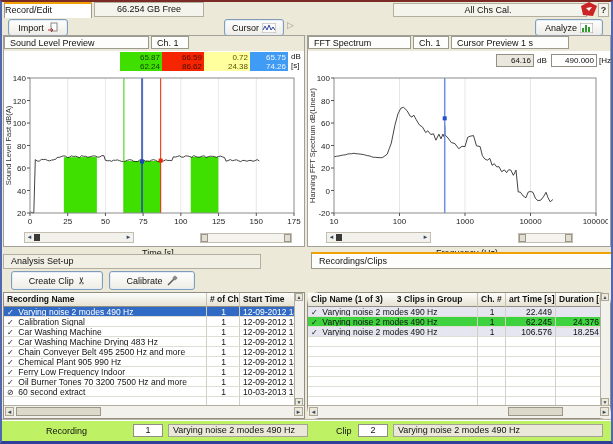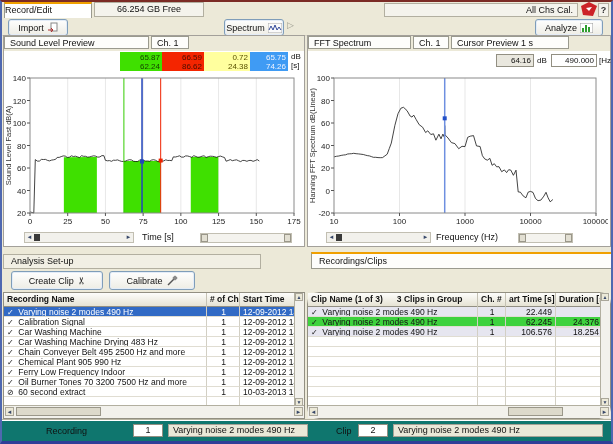--- a/index.html
+++ b/index.html
@@ -7,22 +7,22 @@
       background:#ece9d8;
       border-top:2px solid #7b2b25;border-left:2px solid #4f68b0;
       border-right:2px solid #4f68b0;border-bottom:3px solid #2f3f98;
       font-family:"Liberation Sans",sans-serif;font-size:9px;color:#111;overflow:hidden;}
   .abs{position:absolute;}
   
   .tab-rec{left:2px;top:0;width:86px;height:14px;background:#fff;border:1px solid #9a9a8e;
       border-top:2px solid #f0a000;border-bottom:none;line-height:12px;padding-left:0;}
   .free-box{left:92px;top:0;width:108px;height:13px;background:#f4f3ec;border:1px solid #b2afa0;
       text-align:center;line-height:13px;}
-  .allchs{right:33px;top:1px;width:188px;height:12px;background:#f4f3ec;border:1px solid #b2afa0;
-      text-align:right;line-height:12px;padding-right:4px;}
+  .allchs{right:24px;top:1px;width:188px;height:12px;background:#f4f3ec;border:1px solid #b2afa0;
+      text-align:center;line-height:12px;padding-right:4px;}
   .logo{right:13px;top:0;width:18px;height:15px;}
   .helpbtn{right:2px;top:1px;width:9px;height:12px;background:#f4f3ec;border:1px solid #b2afa0;
       text-align:center;line-height:12px;font-weight:bold;color:#333;}
   
   .toolrow{left:0;top:16px;width:609px;height:17px;background:#ece9d8;border-bottom:1px solid #d8d4c4;}
   .btn{position:absolute;background:linear-gradient(#fefefe,#eeede5);border:1px solid #7f9db9;
       border-radius:3px;box-shadow:inset 0 0 0 1px #e3ecf7;display:flex;align-items:center;
       justify-content:center;gap:3px;font-size:9px;color:#111;}
   .playarrow{left:285px;top:2px;width:10px;height:11px;color:#9a9a8e;font-size:9px;line-height:11px;}
   
@@ -40,21 +40,21 @@
       font-size:8px;line-height:11px;text-align:right;padding-right:2px;}
   .flab{position:absolute;top:5px;font-size:8px;}
   .chartsvg{position:absolute;left:0;top:36px;}
   
   .scrollrow{position:absolute;left:0;right:0;top:195px;height:14px;background:#fff;}
   .hsb{position:absolute;height:11px;background:#f2f1ec;border:1px solid #c2bfb2;box-sizing:border-box;}
   .hsb .ar{position:absolute;top:0;width:9px;height:9px;font-size:6px;line-height:9px;text-align:center;color:#38486a;}
   .hsb .th{position:absolute;top:1px;height:7px;background:#3a3a3a;}
   .zoomsb{position:absolute;height:10px;background:#f4f3ee;border:1px solid #c2bfb2;box-sizing:border-box;}
   .zoomsb .zt{position:absolute;top:0;width:7px;height:8px;background:#e2dfd2;border:1px solid #9a97 8a;border:1px solid #9a978a;box-sizing:border-box;}
-  .axlab{position:absolute;top:1px;font-size:9px;color:#111;}
+  .axlab{position:absolute;top:17px;font-size:9px;color:#111;}
   .logbtn{position:absolute;right:3px;top:0;width:30px;height:13px;margin-top:22px;}
   
   .btab{position:absolute;box-sizing:border-box;line-height:13px;padding-left:7px;}
   #btabL{left:1px;top:252px;width:258px;height:15px;background:#f1efe4;border:1px solid #b2afa0;}
   #btabR{left:309px;top:250px;width:304px;height:17px;background:#fdfdfb;border:1px solid #9a9a8e;
       border-top:2px solid #f0a000;line-height:14px;}
   .btnrow{left:1px;top:268px;width:300px;height:21px;background:#ece9d8;}
   
   .tbl{position:absolute;top:290px;background:#fff;border:1px solid #928f82;box-sizing:border-box;}
   #tleft{left:1px;width:302px;height:127px;}
@@ -73,21 +73,21 @@
   .num{text-align:right;padding-right:3px!important;}
   .ctr{text-align:center;}
   .vsb{position:absolute;right:0;top:0;width:9px;bottom:12px;background:#f2f1ec;border-left:1px solid #b2afa0;}
   .vsb .va{position:absolute;left:0;width:8px;height:8px;background:#ece9d8;border:1px solid #aaa79a;
       box-sizing:border-box;font-size:5px;line-height:6px;text-align:center;color:#38486a;}
   .tbl .bsb{position:absolute;left:0;right:0;bottom:0;height:12px;background:#f2f1ec;border-top:1px solid #b2afa0;}
   .bsb .ar{position:absolute;top:1px;width:9px;height:9px;background:#ece9d8;border:1px solid #aaa79a;
       box-sizing:border-box;font-size:6px;line-height:8px;text-align:center;color:#38486a;}
   .bsb .th{position:absolute;top:1px;height:9px;background:#dcd9cb;border:1px solid #9a978a;box-sizing:border-box;}
   
-  .footer{left:0;top:417px;width:609px;height:22px;background:#0f766e;border-top:1px solid #b8b5a2;
+  .footer{left:0;top:417px;width:609px;height:22px;background:#bef264;border-top:1px solid #b8b5a2;
       box-shadow:inset 0 1px 0 #fff;}
   .fldlab{position:absolute;top:6px;font-size:9px;}
   .numbox{position:absolute;top:4px;width:30px;height:13px;background:#fff;border:1px solid #928f82;
       box-sizing:border-box;text-align:center;line-height:11px;}
   .namefield{position:absolute;top:4px;height:13px;background:#eae8d8;border:1px solid #a5a295;
       box-sizing:border-box;line-height:11px;padding-left:4px;overflow:hidden;white-space:nowrap;}
 </style>
 </head>
 <body>
 
@@ -106,21 +106,21 @@
 
   <div class="abs toolrow">
     <div class="btn" style="left:6px;top:1px;width:58px;height:15px;">
       <span>Import</span>
       <svg width="11" height="11" viewBox="0 0 11 11">
         <rect x="4" y="1" width="6" height="8" fill="#fff" stroke="#888"></rect>
         <path d="M1 8 L6 8 M4 6 L6 8 L4 10" stroke="#b03030" fill="none"></path>
       </svg>
     </div>
     <div class="btn" style="left:222px;top:1px;width:58px;height:15px;">
-      <span>Spectrum</span>
+      <span>Cursor</span>
       <svg width="14" height="10" viewBox="0 0 14 10">
         <rect x="0" y="0" width="14" height="10" fill="#fafafa" stroke="#aaa"></rect>
         <polyline points="1,7 3,3 5,7 7,2 9,7 11,4 13,7" fill="none" stroke="#334a9a"></polyline>
       </svg>
     </div>
     <div class="abs playarrow">▷</div>
     <div class="btn" style="right:8px;top:1px;width:66px;height:15px;">
       <span>Analyze</span>
       <svg width="13" height="10" viewBox="0 0 13 10">
         <rect x="0" y="0" width="13" height="10" fill="#fff" stroke="#999"></rect>

